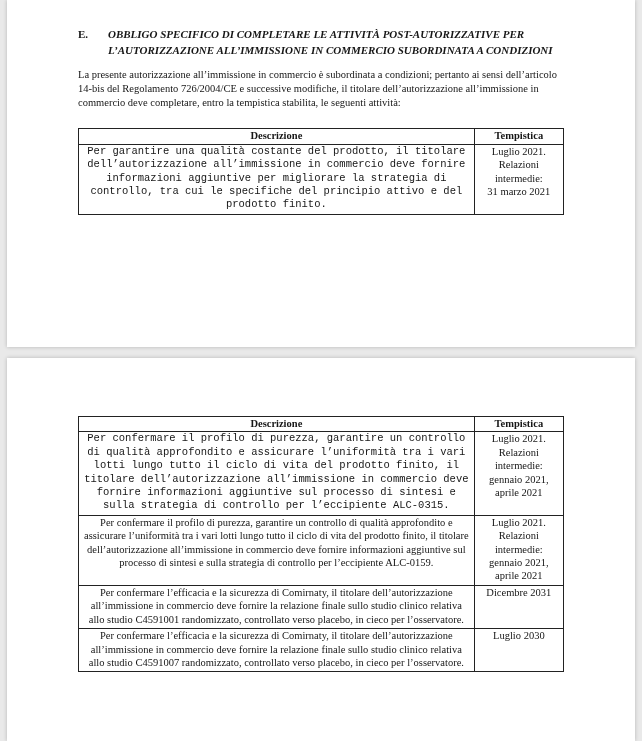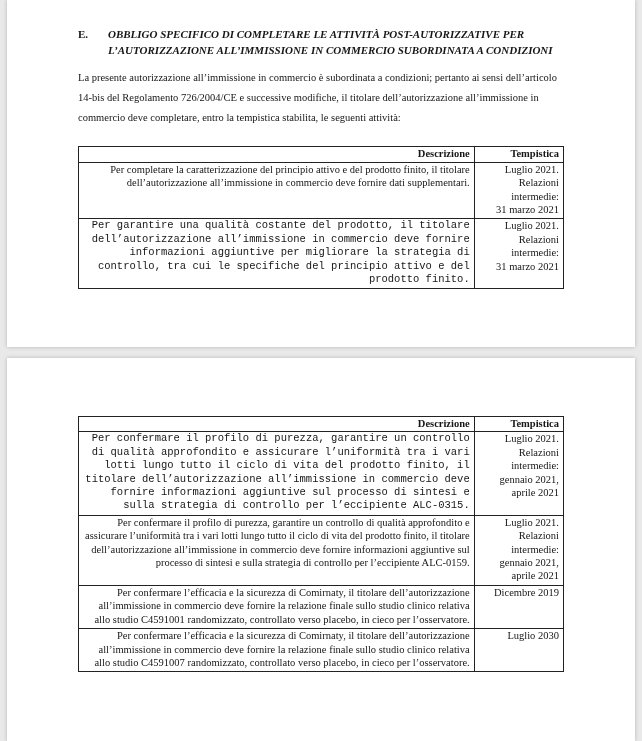--- a/index.html
+++ b/index.html
@@ -42,36 +42,36 @@
     flex: 0 0 30px;
   }
   .heading-text {
     width: 456px;
     font-style: italic;
   }
   .intro {
     margin: 10px 0 18px 71px;
     width: 490px;
     font-size: 10.5px;
-    line-height: 20px;
+    line-height: 14px;
   }
   .obl-table {
     border-collapse: collapse;
     margin-left: 71px;
     width: 486px;
     table-layout: fixed;
     font-size: 10.5px;
     line-height: 13.4px;
   }
   .page-1 .obl-table { margin-top: 11px; }
   .page-2 .obl-table { margin-top: 58px; }
   .obl-table th, .obl-table td {
     border: 1px solid #222;
     vertical-align: top;
-    text-align: right;
+    text-align: center;
     padding: 0px 4px 2px 4px;
   }
   .obl-table th {
     font-weight: bold;
     padding: 0px 4px 1px 4px;
   }
   .col-desc { width: 390px; }
   .col-temp { width: 88px; }
   .temp-cell { white-space: pre-line; }
   .pb14 { padding-bottom: 14px; font-family: Liberation Mono, monospace; }
@@ -107,27 +107,20 @@
           <col class="col-temp">
         </colgroup>
       <thead>
         <tr>
           <th>Descrizione</th>
           <th>Tempistica</th>
         </tr>
       </thead>
       <tbody>
         <tr>
-          <td>Per completare la caratterizzazione del principio attivo e del prodotto finito, il titolare dell’autorizzazione all’immissione in commercio deve fornire dati supplementari.</td>
-          <td class="temp-cell">Luglio 2021.
-Relazioni
-intermedie:
-31 marzo 2021</td>
-        </tr>
-        <tr>
           <td class="pb14">Per garantire una qualità costante del prodotto, il titolare dell’autorizzazione all’immissione in commercio deve fornire informazioni aggiuntive per migliorare la strategia di controllo, tra cui le specifiche del principio attivo e del prodotto finito.</td>
           <td class="temp-cell">Luglio 2021.
 Relazioni
 intermedie:
 31 marzo 2021</td>
         </tr>
       </tbody>
     </table>
 
   </div>
@@ -157,21 +150,21 @@
         <tr>
           <td class="pb8">Per confermare il profilo di purezza, garantire un controllo di qualità approfondito e assicurare l’uniformità tra i vari lotti lungo tutto il ciclo di vita del prodotto finito, il titolare dell’autorizzazione all’immissione in commercio deve fornire informazioni aggiuntive sul processo di sintesi e sulla strategia di controllo per l’eccipiente ALC-0159.</td>
           <td class="temp-cell">Luglio 2021.
 Relazioni
 intermedie:
 gennaio 2021,
 aprile 2021</td>
         </tr>
         <tr>
           <td class="pb4">Per confermare l’efficacia e la sicurezza di Comirnaty, il titolare dell’autorizzazione all’immissione in commercio deve fornire la relazione finale sullo studio clinico relativa allo studio C4591001 randomizzato, controllato verso placebo, in cieco per l’osservatore.</td>
-          <td class="temp-cell">Dicembre 2019</td>
+          <td class="temp-cell">Dicembre 2031</td>
         </tr>
         <tr>
           <td>Per confermare l’efficacia e la sicurezza di Comirnaty, il titolare dell’autorizzazione all’immissione in commercio deve fornire la relazione finale sullo studio clinico relativa allo studio C4591007 randomizzato, controllato verso placebo, in cieco per l’osservatore.</td>
           <td class="temp-cell">Luglio 2030</td>
         </tr>
       </tbody>
     </table>
 
   </div>
 

